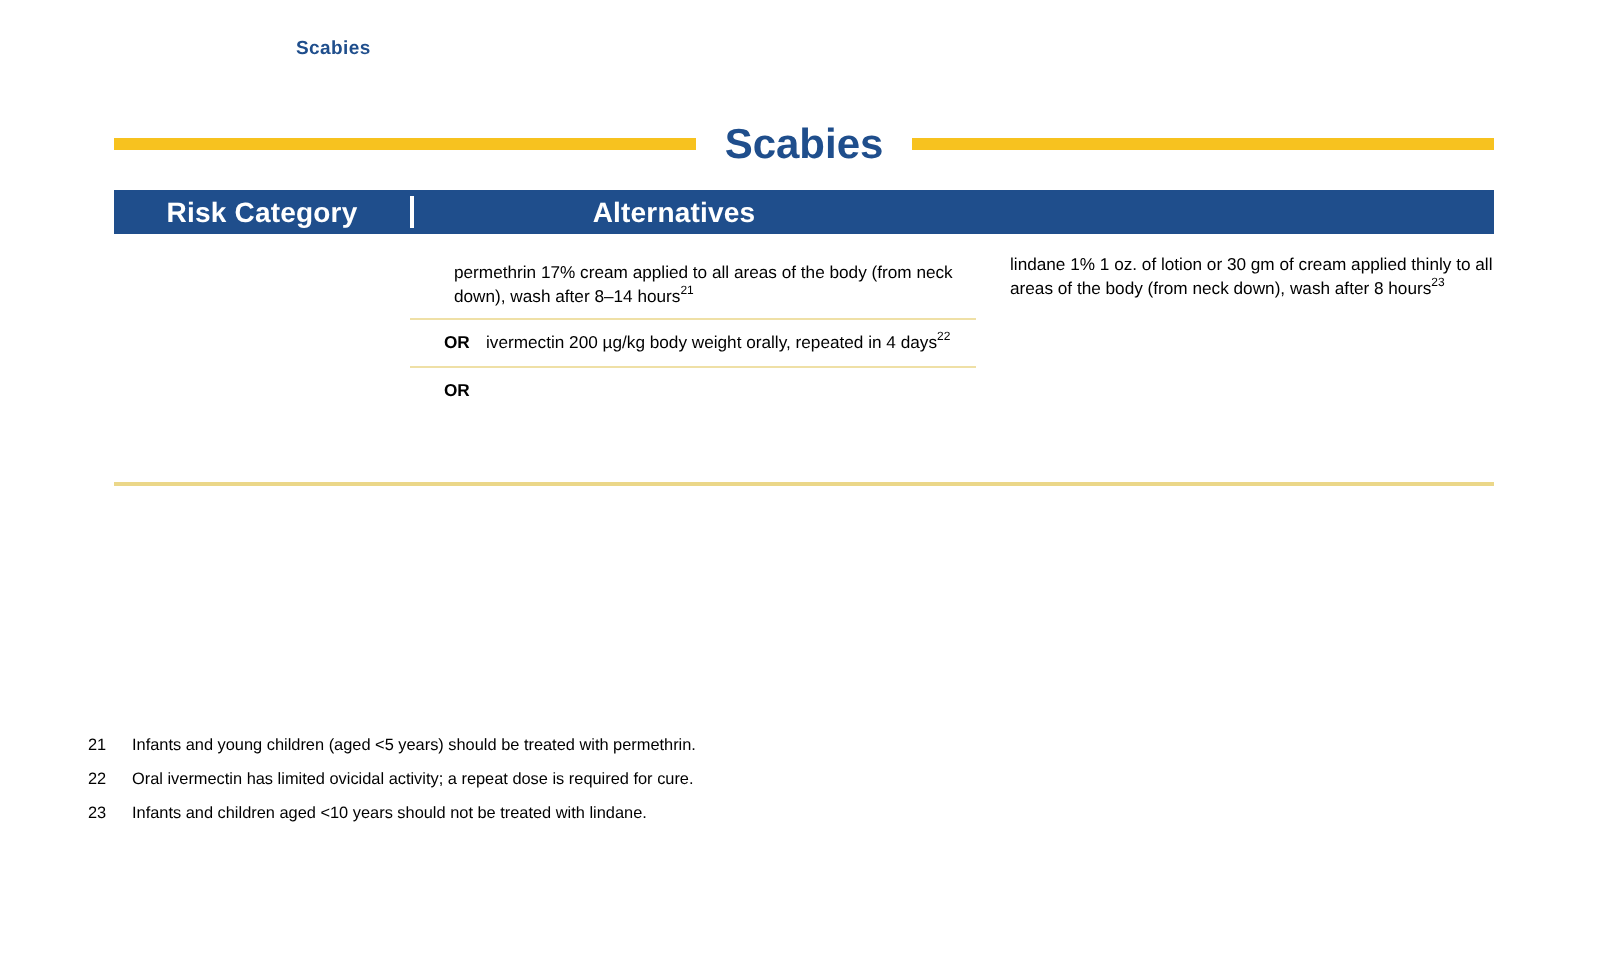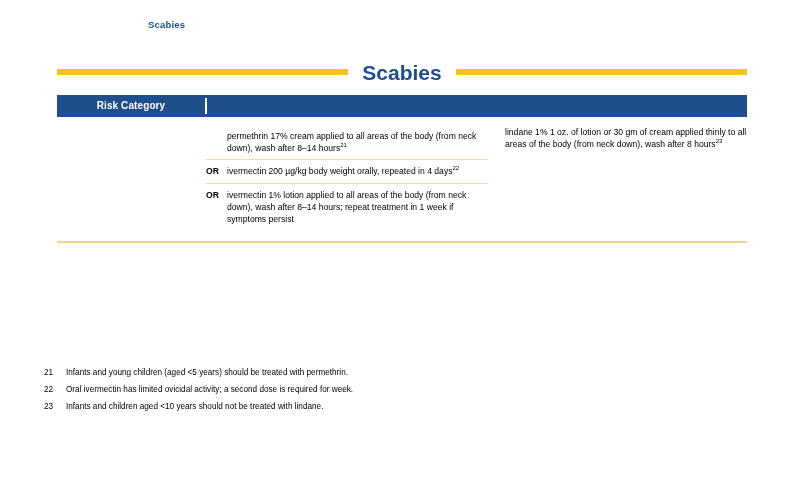--- a/index.html
+++ b/index.html
@@ -62,21 +62,21 @@
     width: 690px;
   }
   .thead {
     display: flex;
     background: #1F4E8C;
     height: 22px;
     align-items: center;
   }
   .th {
     color: #ffffff;
-    font-size: 10px;
+    font-size: 14px;
     font-weight: bold;
     text-align: center;
     line-height: 22px;
     letter-spacing: 0.1px;
   }
   .th-risk     { width: 148px; }
   .th-regimen  { width: 282px; }
   .th-alt      { width: 260px; }
   .vdiv {
     width: 1px;
@@ -103,20 +103,21 @@
   }
   .or-label {
     width: 22px;
     flex: 0 0 22px;
     font-size: 8.6px;
     font-weight: bold;
     color: #000;
     line-height: 12.2px;
     padding-left: 1px;
     box-sizing: border-box;
+    margin-left: 16px;
   }
   .or-spacer {
     width: 22px;
     flex: 0 0 22px;
   }
   .regimen-text, .alt-text {
     font-size: 8.6px;
     line-height: 12.2px;
     color: #000;
   }
@@ -165,60 +166,60 @@
   <div class="doc-title">Scabies</div>
   <div class="rule-right"></div>
 </div>
 
 <div class="tbl">
 
   <div class="thead">
     <div class="th th-risk">Risk Category</div>
     <div class="vdiv"></div>
     <div class="vdiv"></div>
+    <div class="th th-alt">Alternatives</div>
   </div>
 
   <div class="tbody">
 
     <div class="col-risk"></div>
 
     <div class="col-regimen">
 
       <div class="regimen-row">
         <div class="or-spacer"></div>
         <div class="regimen-text"><span>permethrin 17% cream applied to all areas of the body (from neck down), wash after 8–14 hours</span><sup>21</sup></div>
       </div>
 
       <div class="regimen-row">
         <div class="or-label">OR</div>
         <div class="regimen-text"><span>ivermectin 200 µg/kg body weight orally, repeated in 4 days</span><sup>22</sup></div>
       </div>
 
       <div class="regimen-row">
         <div class="or-label">OR</div>
-        <div class="regimen-text"><span>ivermectin 1% lotion applied to all areas of the body (from neck down), wash after 8–14 hours; repeat treatment in 1 week if symptoms persist</span><sup></sup></div>
       </div>
 
     </div>
 
     <div class="col-alt">
       <div class="alt-text"><span>lindane 1% 1 oz. of lotion or 30 gm of cream applied thinly to all areas of the body (from neck down), wash after 8 hours</span><sup>23</sup></div>
     </div>
 
   </div>
 </div>
 
 <div class="tbl-bottom-rule"></div>
 
 <div class="footnotes">
   <div class="fn">
     <div class="fn-num">21</div>
     <div class="fn-text">Infants and young children (aged &lt;5 years) should be treated with permethrin.</div>
   </div>
   <div class="fn">
     <div class="fn-num">22</div>
-    <div class="fn-text">Oral ivermectin has limited ovicidal activity; a second dose is required for week.</div>
+    <div class="fn-text">Oral ivermectin has limited ovicidal activity; a repeat dose is required for cure.</div>
   </div>
   <div class="fn">
     <div class="fn-num">23</div>
     <div class="fn-text">Infants and children aged &lt;10 years should not be treated with lindane.</div>
   </div>
 </div>
 
 </body></html>

